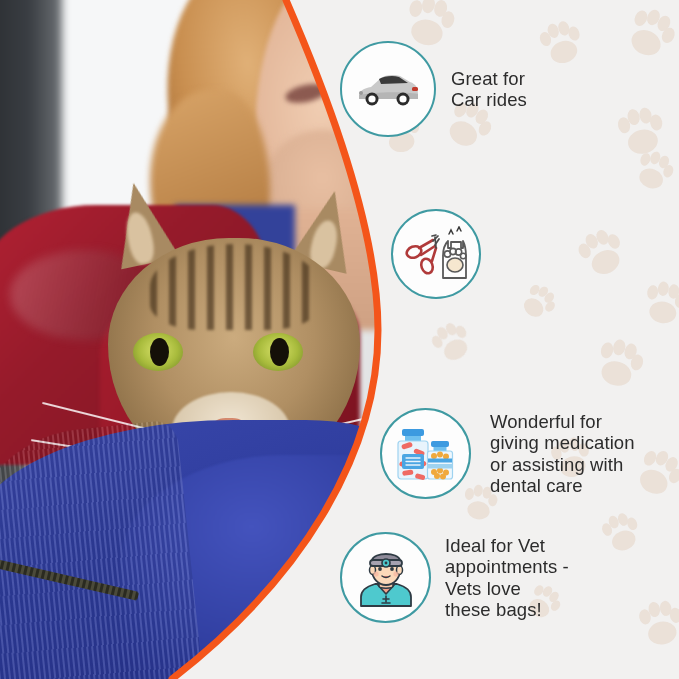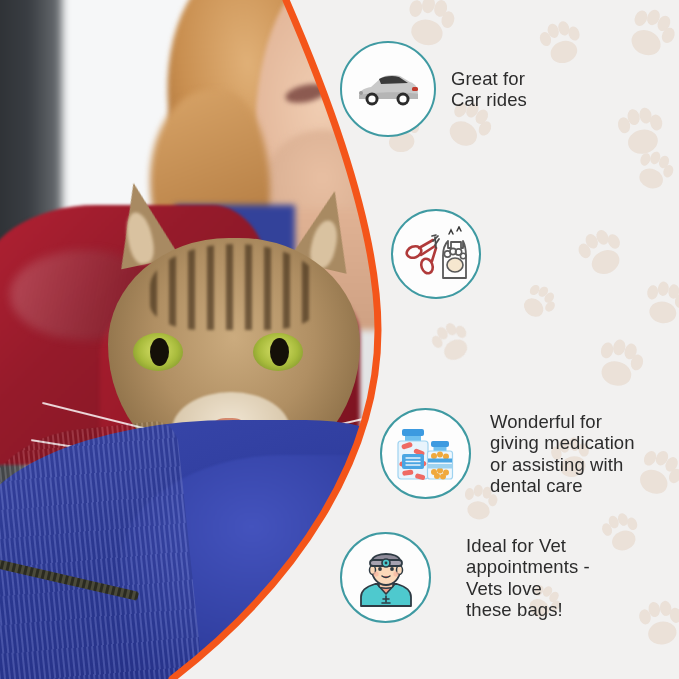--- a/index.html
+++ b/index.html
@@ -136,21 +136,21 @@
   #feat-1{left:391px;top:209px;}
   #feat-1 .circle{width:90px;height:90px;}
   #feat-1 .ftext{margin-left:20px;}
 
   #feat-2{left:380px;top:372px;margin-top:36px;}
   #feat-2 .circle{width:91px;height:91px;}
   #feat-2 .ftext{margin-left:19px;}
 
   #feat-3{left:340px;top:532px;}
   #feat-3 .circle{width:91px;height:91px;}
-  #feat-3 .ftext{margin-left:35px;}
+  #feat-3 .ftext{margin-left:14px;}
 </style>
 </head>
 <body>
 
 <div class="stage">
 
   <div class="paws">
     <svg width="679" height="679" viewBox="0 0 679 679">
       <defs>
         <g id="pw">

